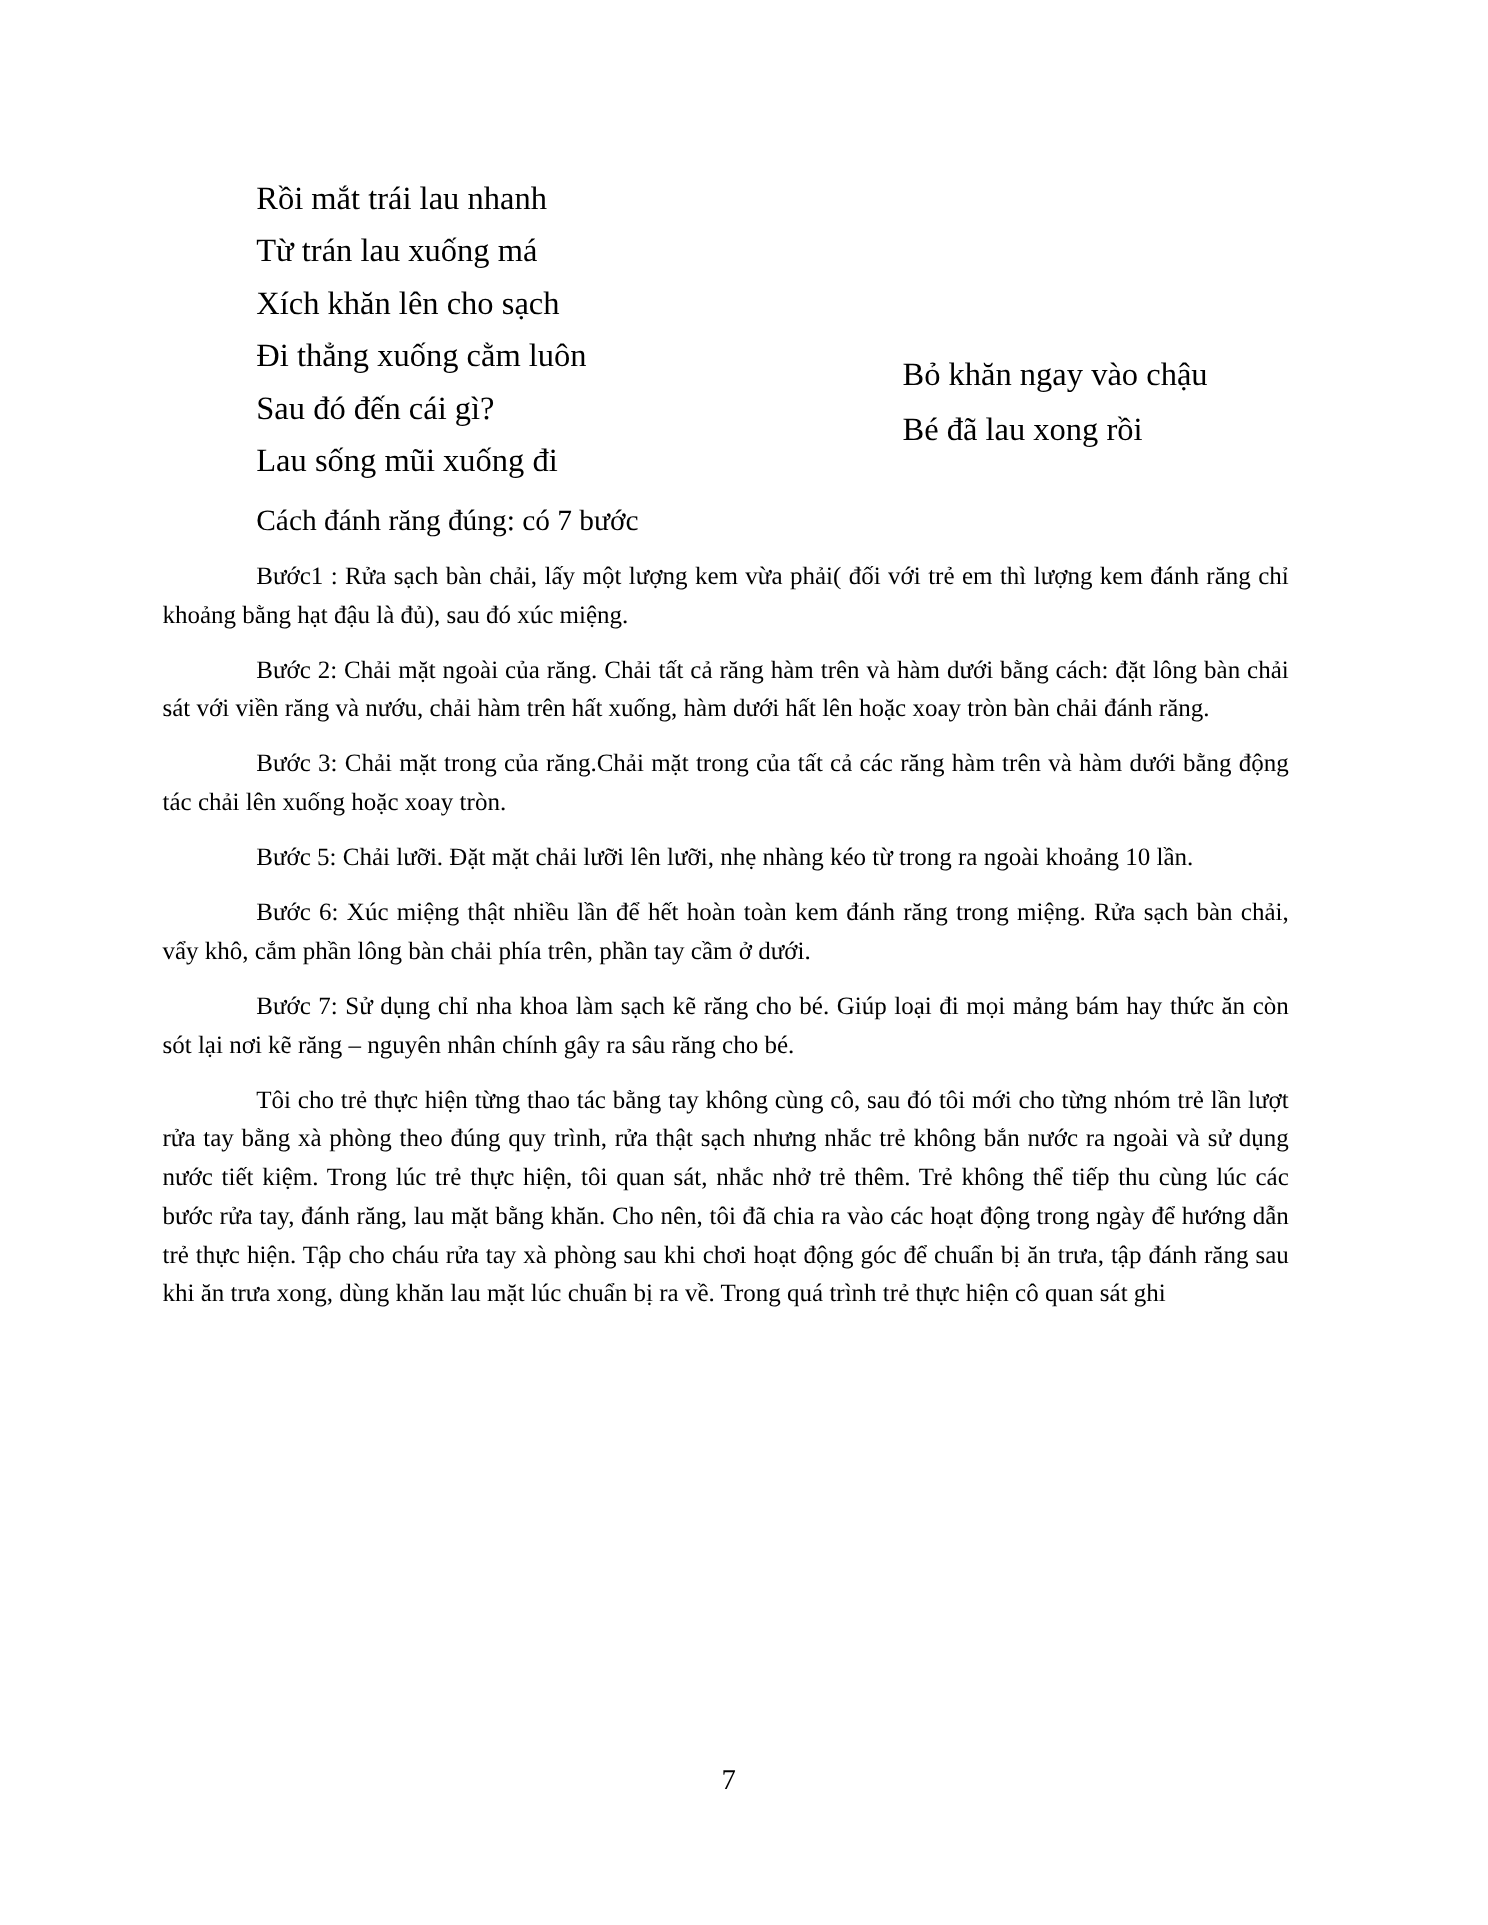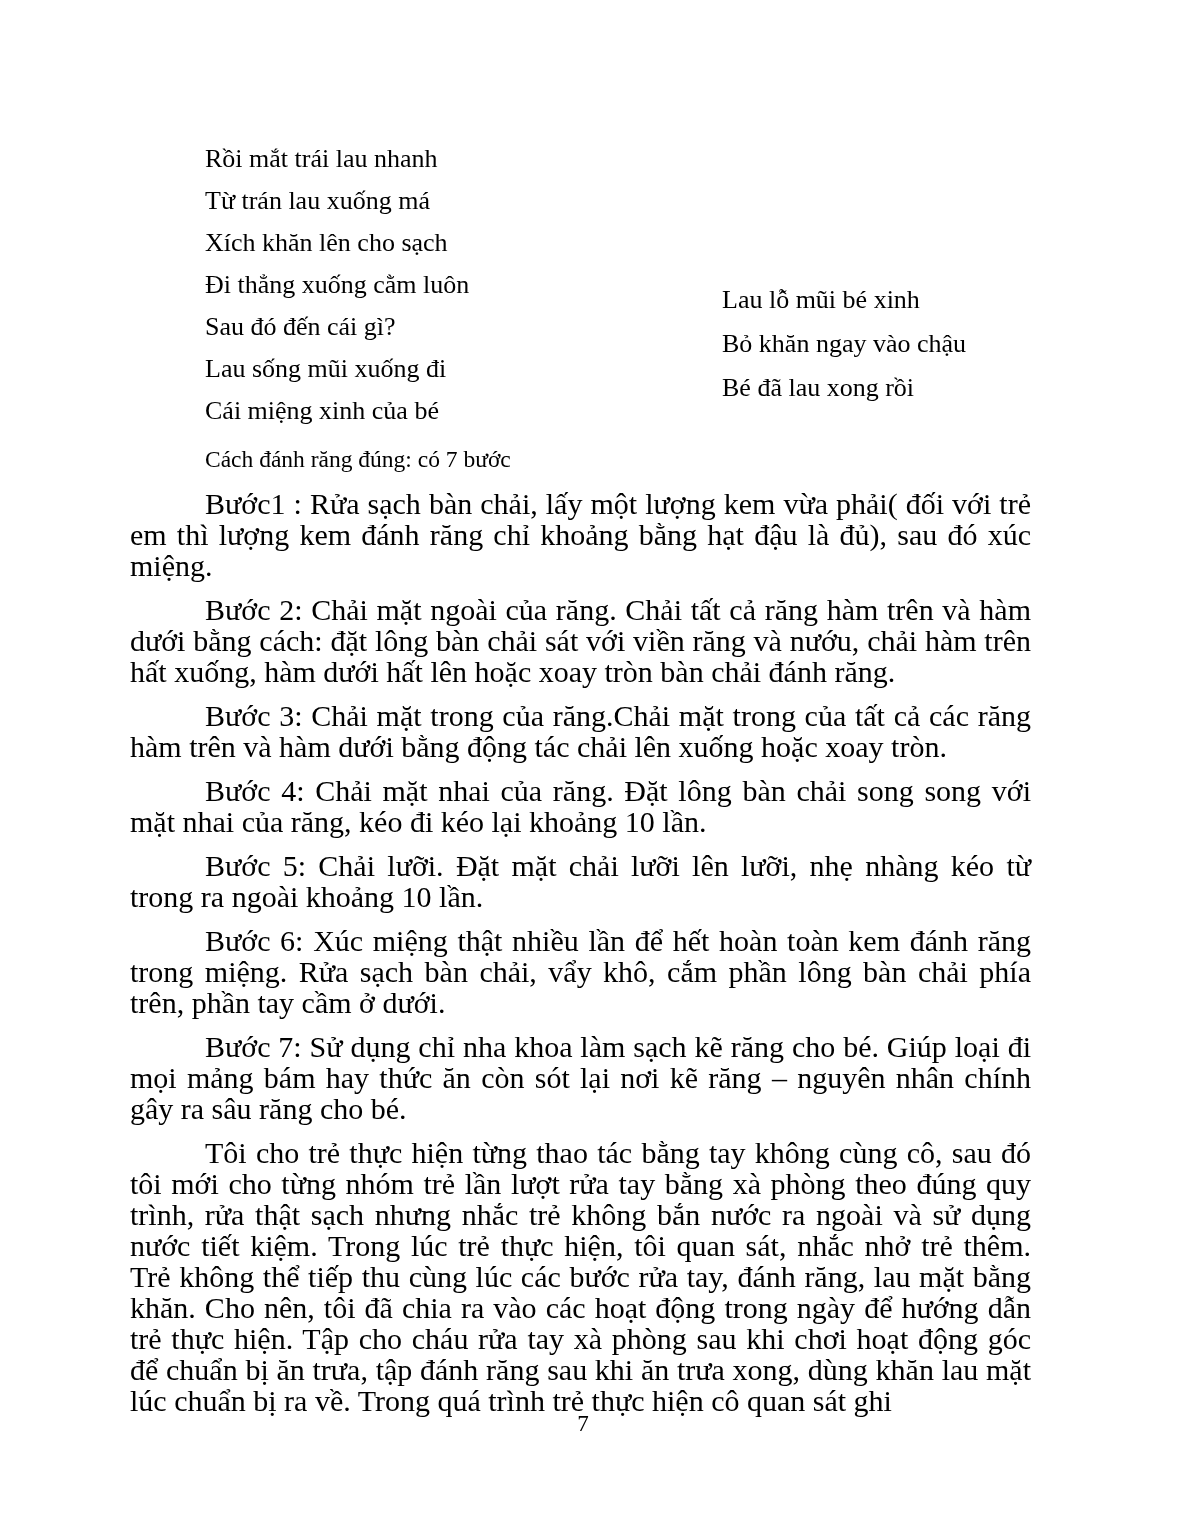--- a/index.html
+++ b/index.html
@@ -35,21 +35,21 @@
 
   .heading {
     margin: 12px 0 0 75px;
     font-size: 23.5px;
     line-height: 31px;
   }
   .heading .heading-bold { font-weight: normal; }
 
   .para {
     margin: 13px 0 0 0;
-    font-size: 30px;
+    font-size: 20px;
     line-height: 31px;
     text-align: justify;
     text-indent: 75px;
   }
 
   .page-number {
     position: absolute;
     top: 1408px;
     left: 0;
     width: 100%;
@@ -65,35 +65,32 @@
   <div class="content">
 
     <div class="poem">
       <div class="poem-col-left">
         <div class="poem-line">Rồi mắt trái lau nhanh</div>
         <div class="poem-line">Từ trán lau xuống má</div>
         <div class="poem-line">Xích khăn lên cho sạch</div>
         <div class="poem-line">Đi thẳng xuống cằm luôn</div>
         <div class="poem-line">Sau đó đến cái gì?</div>
         <div class="poem-line">Lau sống mũi xuống đi</div>
-        <div class="poem-line">Cái miệng xinh của bé</div>
       </div>
       <div class="poem-col-right">
-        <div class="poem-line">Lau lỗ mũi bé xinh</div>
         <div class="poem-line">Bỏ khăn ngay vào chậu</div>
         <div class="poem-line">Bé đã lau xong rồi</div>
       </div>
     </div>
 
     <p class="heading"><span class="heading-bold">Cách đánh răng đúng</span><span>: có 7 bước</span></p>
 
     <p class="para">Bước1 : Rửa sạch bàn chải, lấy một lượng kem vừa phải( đối với trẻ em thì lượng kem đánh răng chỉ khoảng bằng hạt đậu là đủ), sau đó xúc miệng.</p>
     <p class="para">Bước 2: Chải mặt ngoài của răng. Chải tất cả răng hàm trên và hàm dưới bằng cách: đặt lông bàn chải sát với viền răng và nướu, chải hàm trên hất xuống, hàm dưới hất lên hoặc xoay tròn bàn chải đánh răng.</p>
     <p class="para">Bước 3: Chải mặt trong của răng.Chải mặt trong của tất cả các răng hàm trên và hàm dưới bằng động tác chải lên xuống hoặc xoay tròn.</p>
-    <p class="para">Bước 4: Chải mặt nhai của răng. Đặt lông bàn chải song song với mặt nhai của răng, kéo đi kéo lại khoảng 10 lần.</p>
     <p class="para">Bước 5: Chải lưỡi. Đặt mặt chải lưỡi lên lưỡi, nhẹ nhàng kéo từ trong ra ngoài khoảng 10 lần.</p>
     <p class="para">Bước 6: Xúc miệng thật nhiều lần để hết hoàn toàn kem đánh răng trong miệng. Rửa sạch bàn chải, vẩy khô, cắm phần lông bàn chải phía trên, phần tay cầm ở dưới.</p>
     <p class="para">Bước 7: Sử dụng chỉ nha khoa làm sạch kẽ răng cho bé. Giúp loại đi mọi mảng bám hay thức ăn còn sót lại nơi kẽ răng – nguyên nhân chính gây ra sâu răng cho bé.</p>
     <p class="para">Tôi cho trẻ thực hiện từng thao tác bằng tay không cùng cô, sau đó tôi mới cho từng nhóm trẻ lần lượt rửa tay bằng xà phòng theo đúng quy trình, rửa thật sạch nhưng nhắc trẻ không bắn nước ra ngoài và sử dụng nước tiết kiệm. Trong lúc trẻ thực hiện, tôi quan sát, nhắc nhở trẻ thêm. Trẻ không thể tiếp thu cùng lúc các bước rửa tay, đánh răng, lau mặt bằng khăn. Cho nên, tôi đã chia ra vào các hoạt động trong ngày để hướng dẫn trẻ thực hiện. Tập cho cháu rửa tay xà phòng sau khi chơi hoạt động góc để chuẩn bị ăn trưa, tập đánh răng sau khi ăn trưa xong, dùng khăn lau mặt lúc chuẩn bị ra về. Trong quá trình trẻ thực hiện cô quan sát ghi</p>
 
   </div>
 
   <div class="page-number">7</div>
 </div>
 

